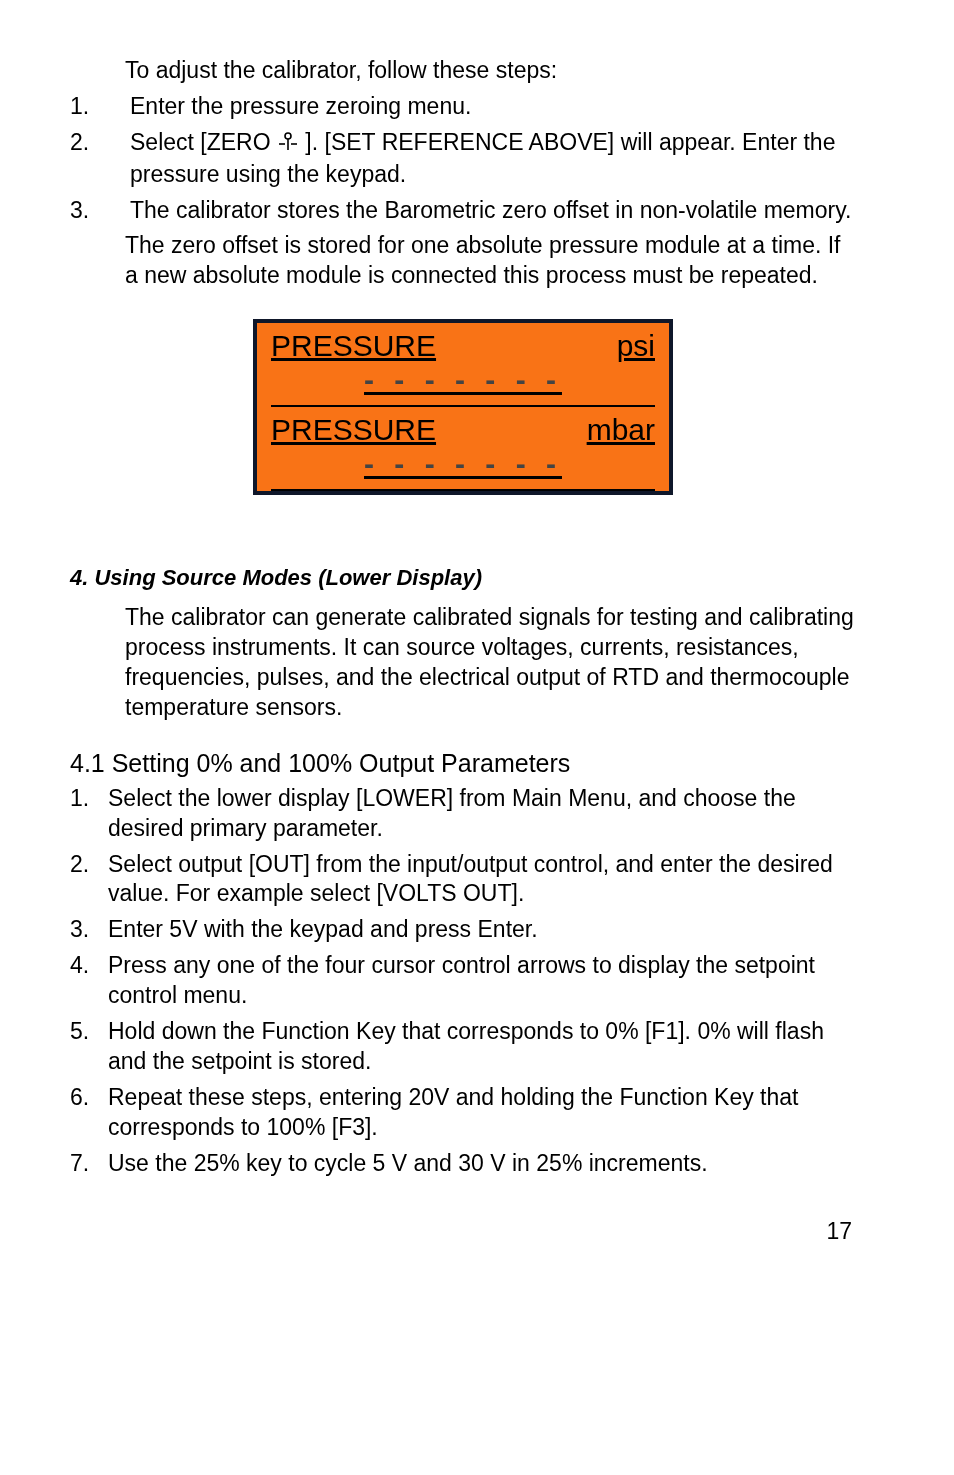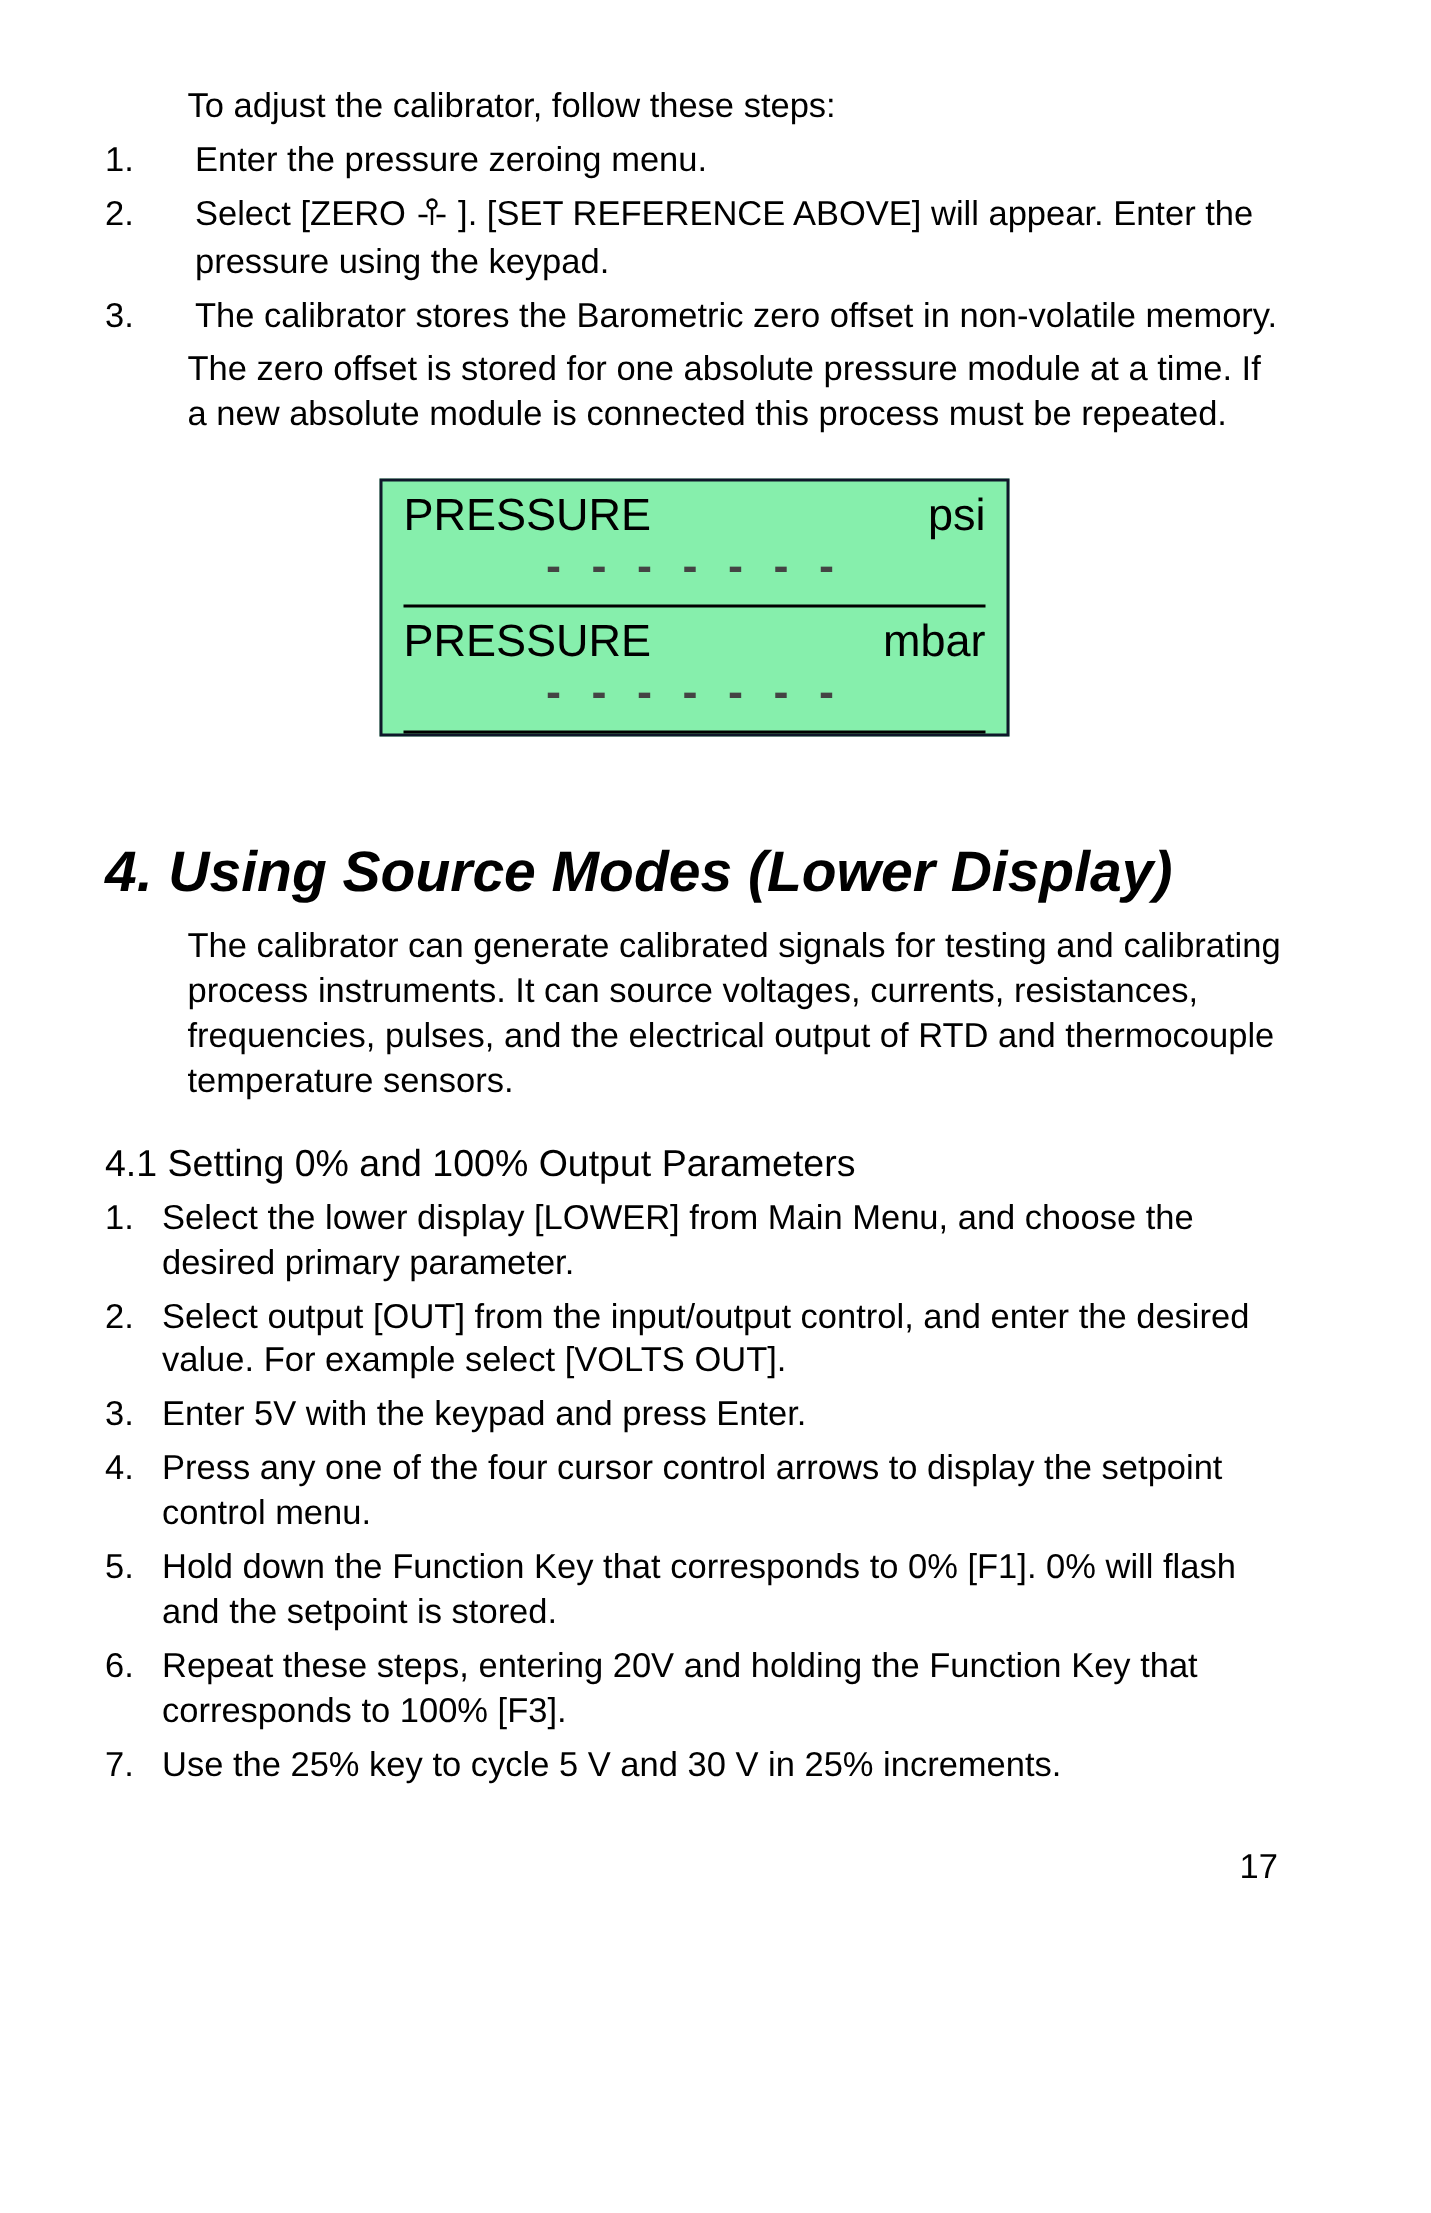--- a/index.html
+++ b/index.html
@@ -42,23 +42,24 @@
     flex: 0 0 38px;
   }
   ol.numbered > li .li-body {
     flex: 1;
   }
   .lcd-wrap {
     margin: 28px auto 10px auto;
     width: 420px;
   }
   .lcd {
-    border: 2px solid #0f172a;
-    background: #86efac;
+    border: 4px solid #0f172a;
+    background: #f97316;
     font-family: Arial, Helvetica, sans-serif;
+    text-decoration: underline;
   }
   .lcd-panel {
     padding: 6px 14px 4px 14px;
   }
   .lcd-row {
     display: flex;
     justify-content: space-between;
     font-size: 30px;
     letter-spacing: 0px;
   }
@@ -88,21 +89,21 @@
     text-align: center;
     font-size: 28px;
     padding: 2px 0;
   }
   .lcd-softkeys .sk + .sk {
     border-left: 2px solid #000;
   }
   h2.section-title {
     font-style: italic;
     font-weight: bold;
-    font-size: 38px;
+    font-size: 22px;
     margin: 70px 0 12px 0;
   }
   h3.sub-title {
     font-weight: normal;
     font-size: 25px;
     margin: 26px 0 6px 0;
   }
   .zero-icon {
     display: inline-block;
     vertical-align: -2px;

